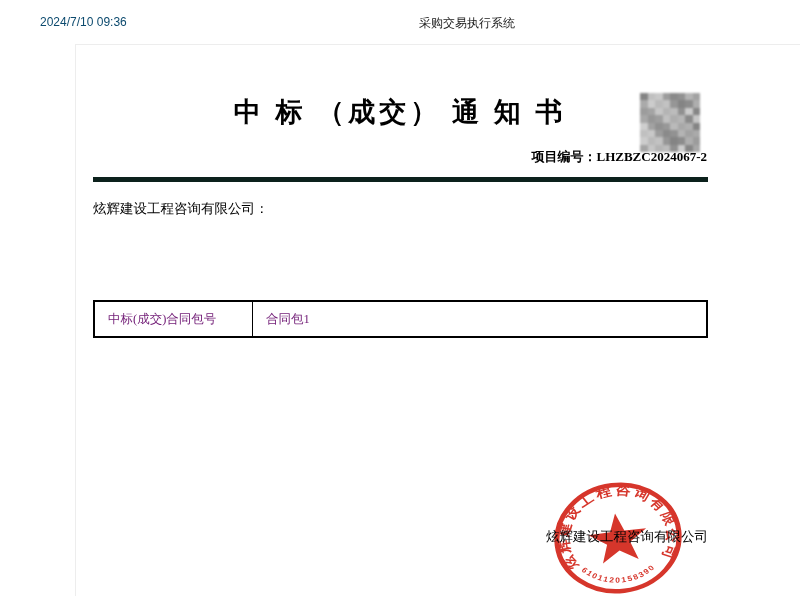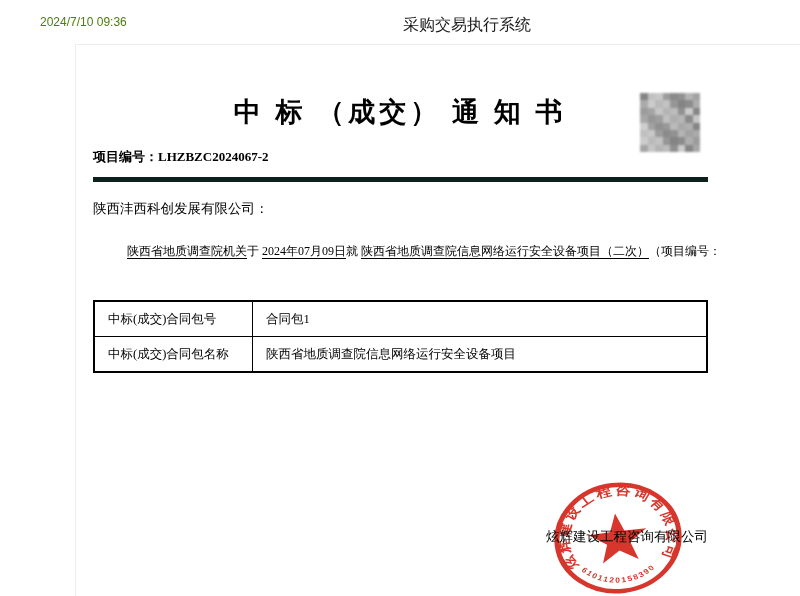--- a/index.html
+++ b/index.html
@@ -6,26 +6,26 @@
   body{
     width:800px;height:596px;position:relative;overflow:hidden;
     background:#ffffff;
     font-family:"Liberation Serif","DejaVu Serif",serif;
     color:#111;
   }
   
   .ph-date{
     position:absolute;left:40px;top:15px;
     font-family:"Liberation Sans","DejaVu Sans",sans-serif;
-    font-size:12px;color:#4d7c0f;
+    font-size:12px;color:#0c4a6e;
   }
   .ph-title{
     position:absolute;left:467px;top:15px;transform:translateX(-50%);
     font-family:"Liberation Sans","DejaVu Sans",sans-serif;
-    font-size:16px;color:#1a1a1a;white-space:nowrap;
+    font-size:12px;color:#1a1a1a;white-space:nowrap;
   }
   
   .paper-frame{
     position:absolute;left:75px;top:44px;width:724px;height:551px;
     border-top:1px solid #ededed;border-left:1px solid #ededed;
     pointer-events:none;
   }
   
   .doc-title{
     position:absolute;left:93px;top:94px;width:614px;margin:0;
@@ -33,21 +33,21 @@
     letter-spacing:4px;color:#000;white-space:nowrap;
   }
   .qr-blur{
     position:absolute;left:640px;top:93px;width:60px;height:59px;
     display:grid;grid-template-columns:repeat(8,1fr);grid-template-rows:repeat(8,1fr);
     filter:blur(0.8px);overflow:hidden;
   }
   .qr-blur i{display:block;}
   .proj-no{
     position:absolute;left:93px;top:148px;width:614px;
-    text-align:left;font-size:13px;font-weight:600;color:#000;
+    text-align:right;font-size:13px;font-weight:600;color:#000;
   }
   .rule{
     position:absolute;left:93px;top:177px;width:615px;height:5px;
     background:#0c211c;
   }
   .recipient{
     position:absolute;left:93px;top:200px;font-size:13.5px;color:#000;
   }
   .body-para{
     position:absolute;left:93px;top:236px;width:680px;
@@ -56,21 +56,21 @@
   .para-line{white-space:nowrap;}
   .para-line.first{text-indent:34px;}
   .u{text-decoration:underline;text-underline-offset:3px;}
   
   .info-table{
     position:absolute;left:93px;top:300px;width:615px;
     border-collapse:collapse;table-layout:fixed;
   }
   .info-table td{
     border:1px solid #000;height:34px;padding:0 0 0 13px;
-    font-size:12.5px;color:#000000;vertical-align:middle;
+    font-size:12.5px;color:#701a75;vertical-align:middle;
   }
   .info-table{border:2px solid #000;}
   .info-table .c-label{width:144px;}
   .redact{
     display:inline-block;vertical-align:middle;border-radius:2px;
     filter:blur(2px);
   }
   .redact.r-amount{
     width:80px;height:11px;margin-left:6px;
     background:linear-gradient(90deg,#c2c2c2 0 7%,#9e9e9e 7% 52%,#b5b5b5 52% 60%,#ffffff 60% 66%,#a8a8a8 66% 100%);
@@ -167,35 +167,30 @@
     <i style="background: rgb(144, 144, 144);"></i>
     <i style="background: rgb(204, 204, 204);"></i>
     <i style="background: rgb(134, 134, 134);"></i>
     <i style="background: rgb(168, 168, 168);"></i>
   </div>
 
 <div class="proj-no">项目编号：LHZBZC2024067-2</div>
 
 <div class="rule"></div>
 
-<div class="recipient">陕西沣西科创发展有限公司：</div>
+<div class="recipient">炫辉建设工程咨询有限公司：</div>
 
 <div class="body-para">
-  <div class="para-line first"><span class="u">陕西省地质调查院机关</span><span>于 </span><span class="u">2024年07月09日</span><span>就 </span><span class="u">陕西省地质调查院信息网络运行安全设备项目（二次）</span><span>（项目编号：</span></div>
 </div>
 
 <table class="info-table">
   <tbody>
     <tr>
       <td class="c-label">中标(成交)合同包号</td>
       <td>合同包1</td>
-    </tr>
-    <tr>
-      <td class="c-label">中标(成交)合同包名称</td>
-      <td>陕西省地质调查院信息网络运行安全设备项目</td>
     </tr>
   </tbody>
 </table>
 
 <div class="sign-company">炫辉建设工程咨询有限公司</div>
 <div class="sign-date">2024年07月10日</div>
 
 <div class="seal">
   <svg viewBox="0 0 120 120" preserveAspectRatio="none">
     <defs>

